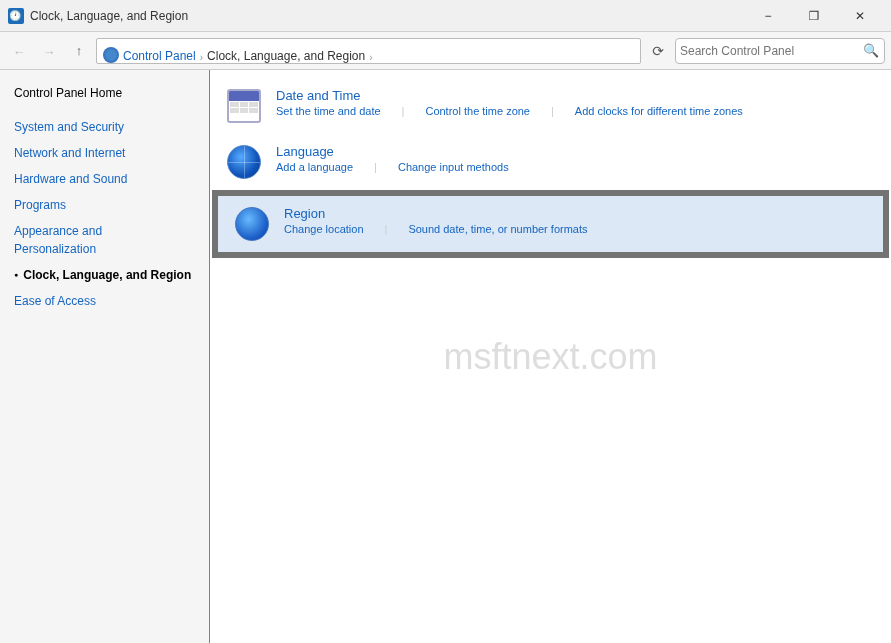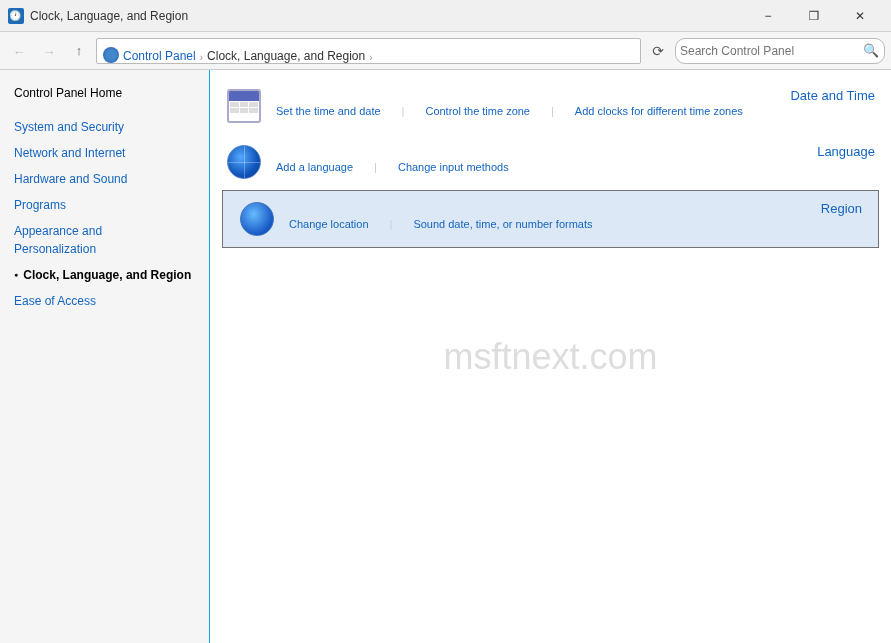--- a/index.html
+++ b/index.html
@@ -90,21 +90,21 @@
       cursor: pointer;
       border-radius: 3px;
       color: #555;
       font-size: 14px;
       border: none;
       background: transparent;
     }
     .search-box {
       width: 210px; height: 26px;
       border: 1px solid #bbb;
-      border-radius: 10px;
+      border-radius: 4px;
       display: flex; align-items: center;
       background: white;
       padding: 0 4px;
     }
     .search-input {
       flex: 1;
       border: none;
       outline: none;
       font-size: 12px;
       color: #aaa;
@@ -180,26 +180,25 @@
     }
 
     
     .category-item {
       display: flex;
       align-items: flex-start;
       padding: 10px 16px;
       gap: 14px;
       cursor: pointer;
       position: relative;
-      text-align: right;
     }
     .category-item.highlighted {
       background: #dce8f5;
-      border: 1px solid #737373;
-      margin: 0 12px;
+      border: 6px solid #737373;
+      margin: 0 2px;
     }
     .category-icon {
       width: 36px; height: 36px;
       flex-shrink: 0;
       display: flex; align-items: center; justify-content: center;
     }
     .category-text { flex: 1; }
     .category-title {
       font-size: 13px;
       color: #1565c0;

